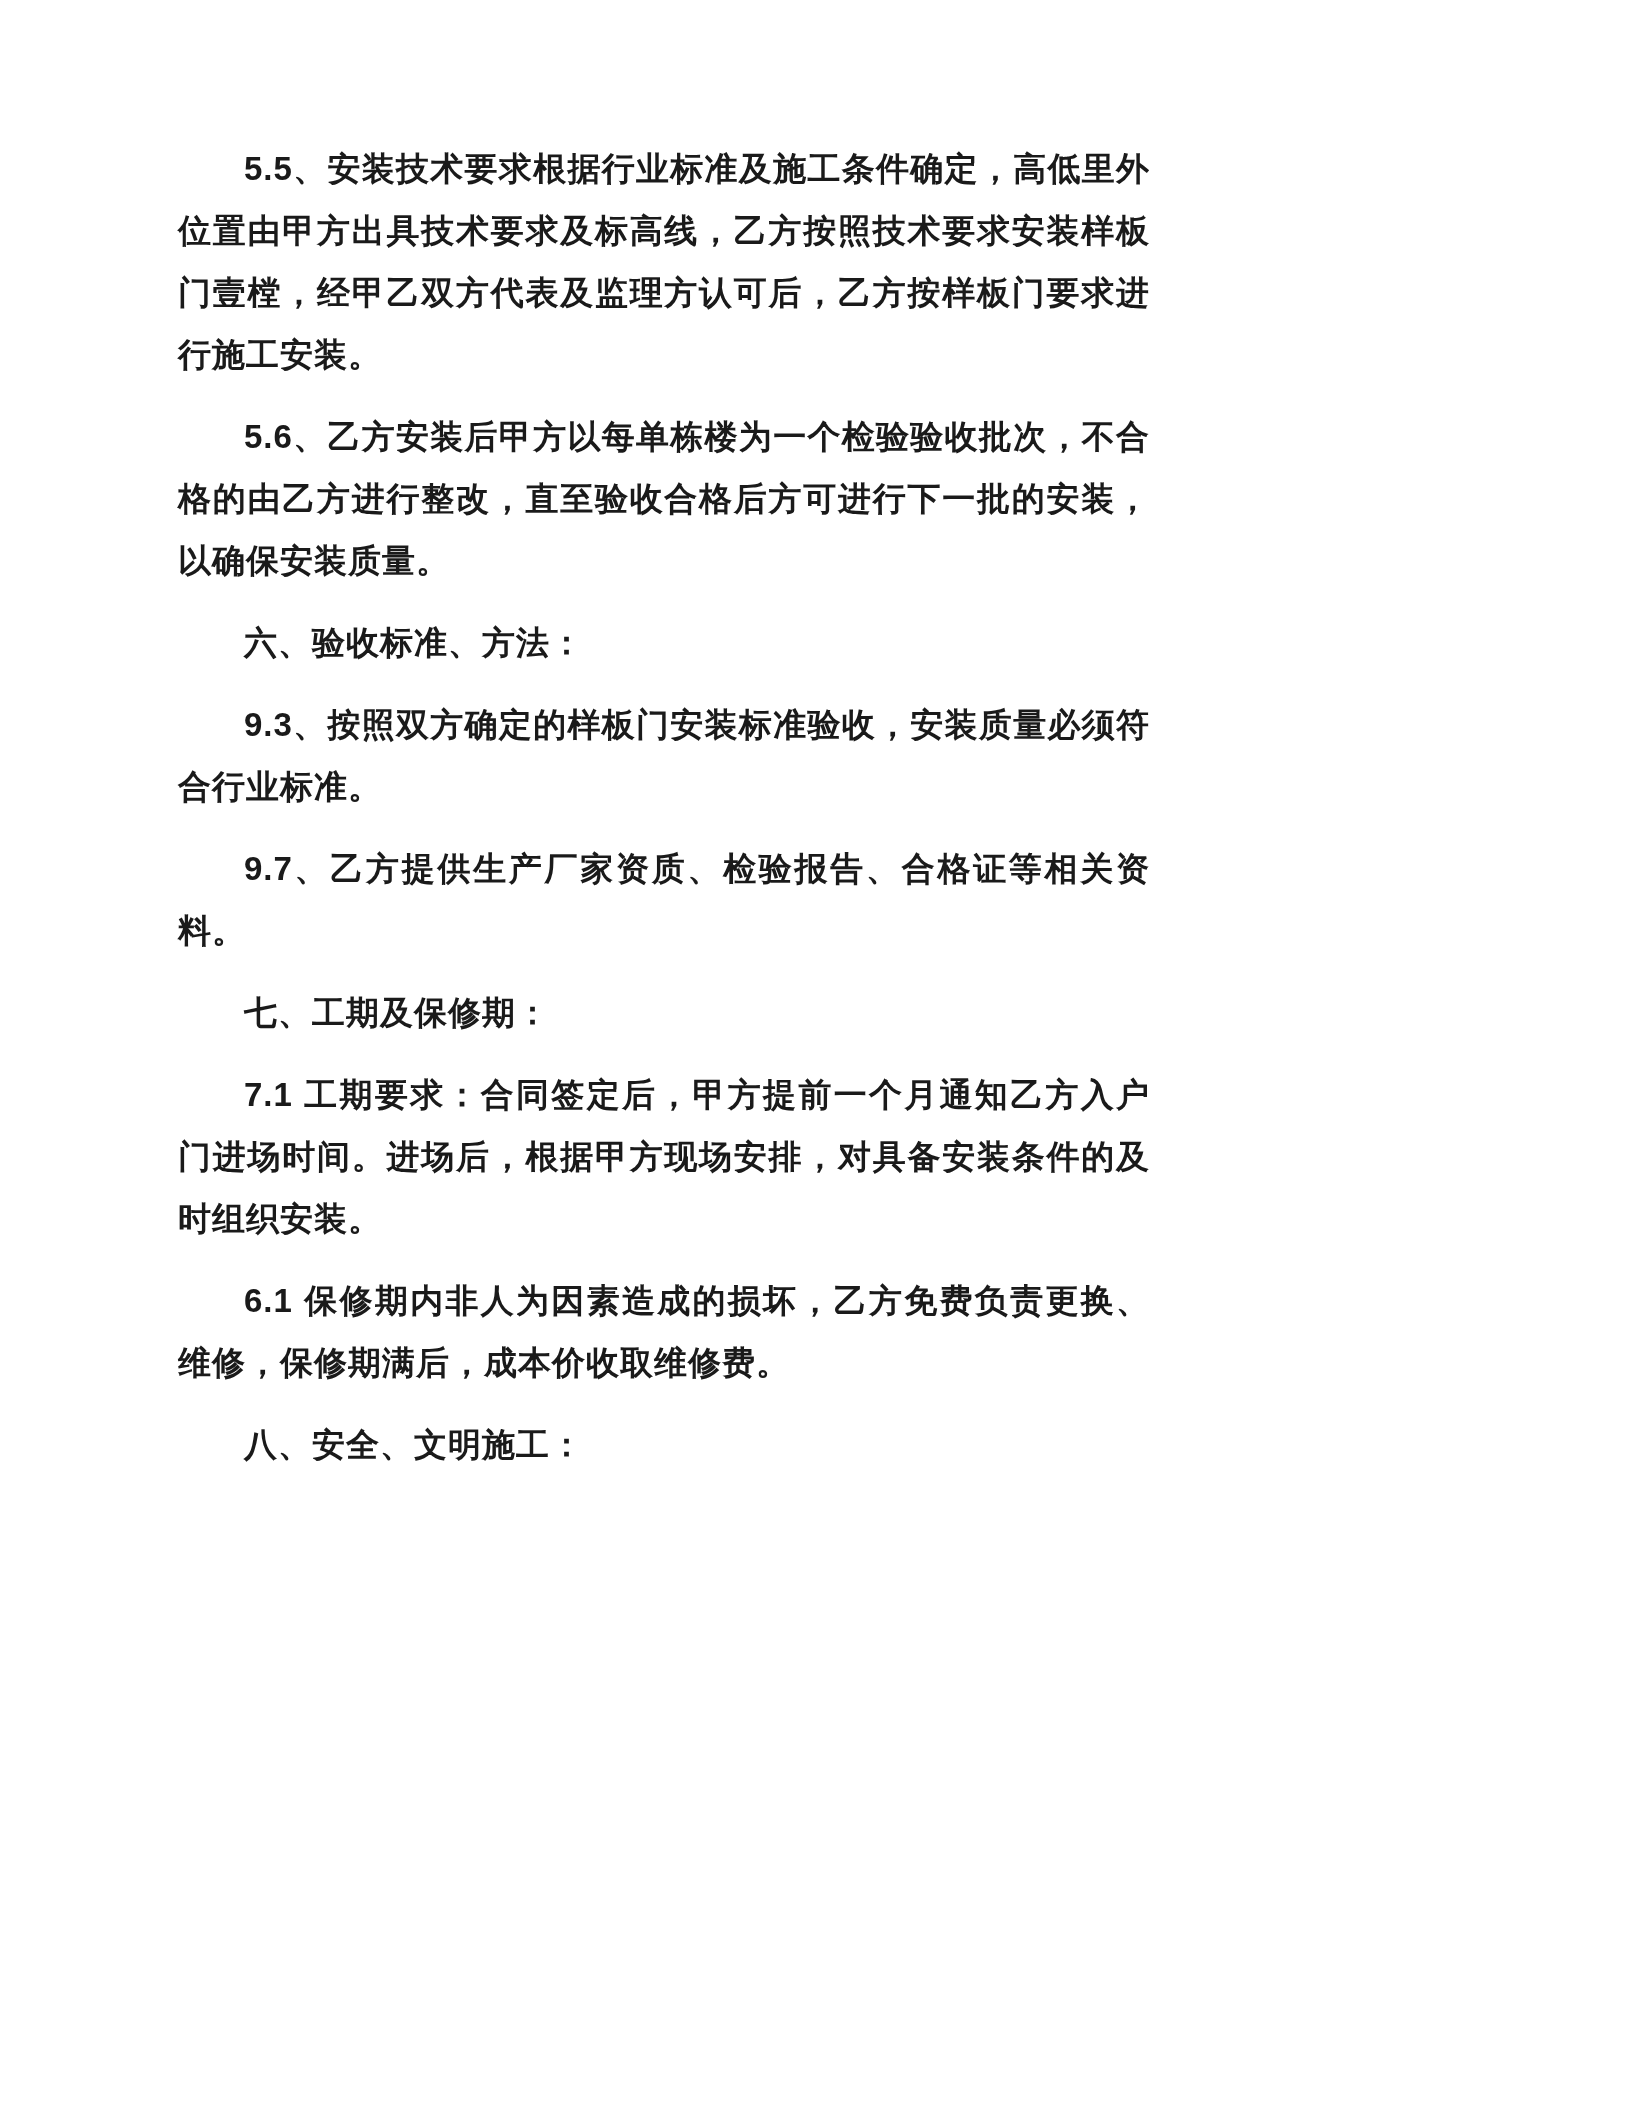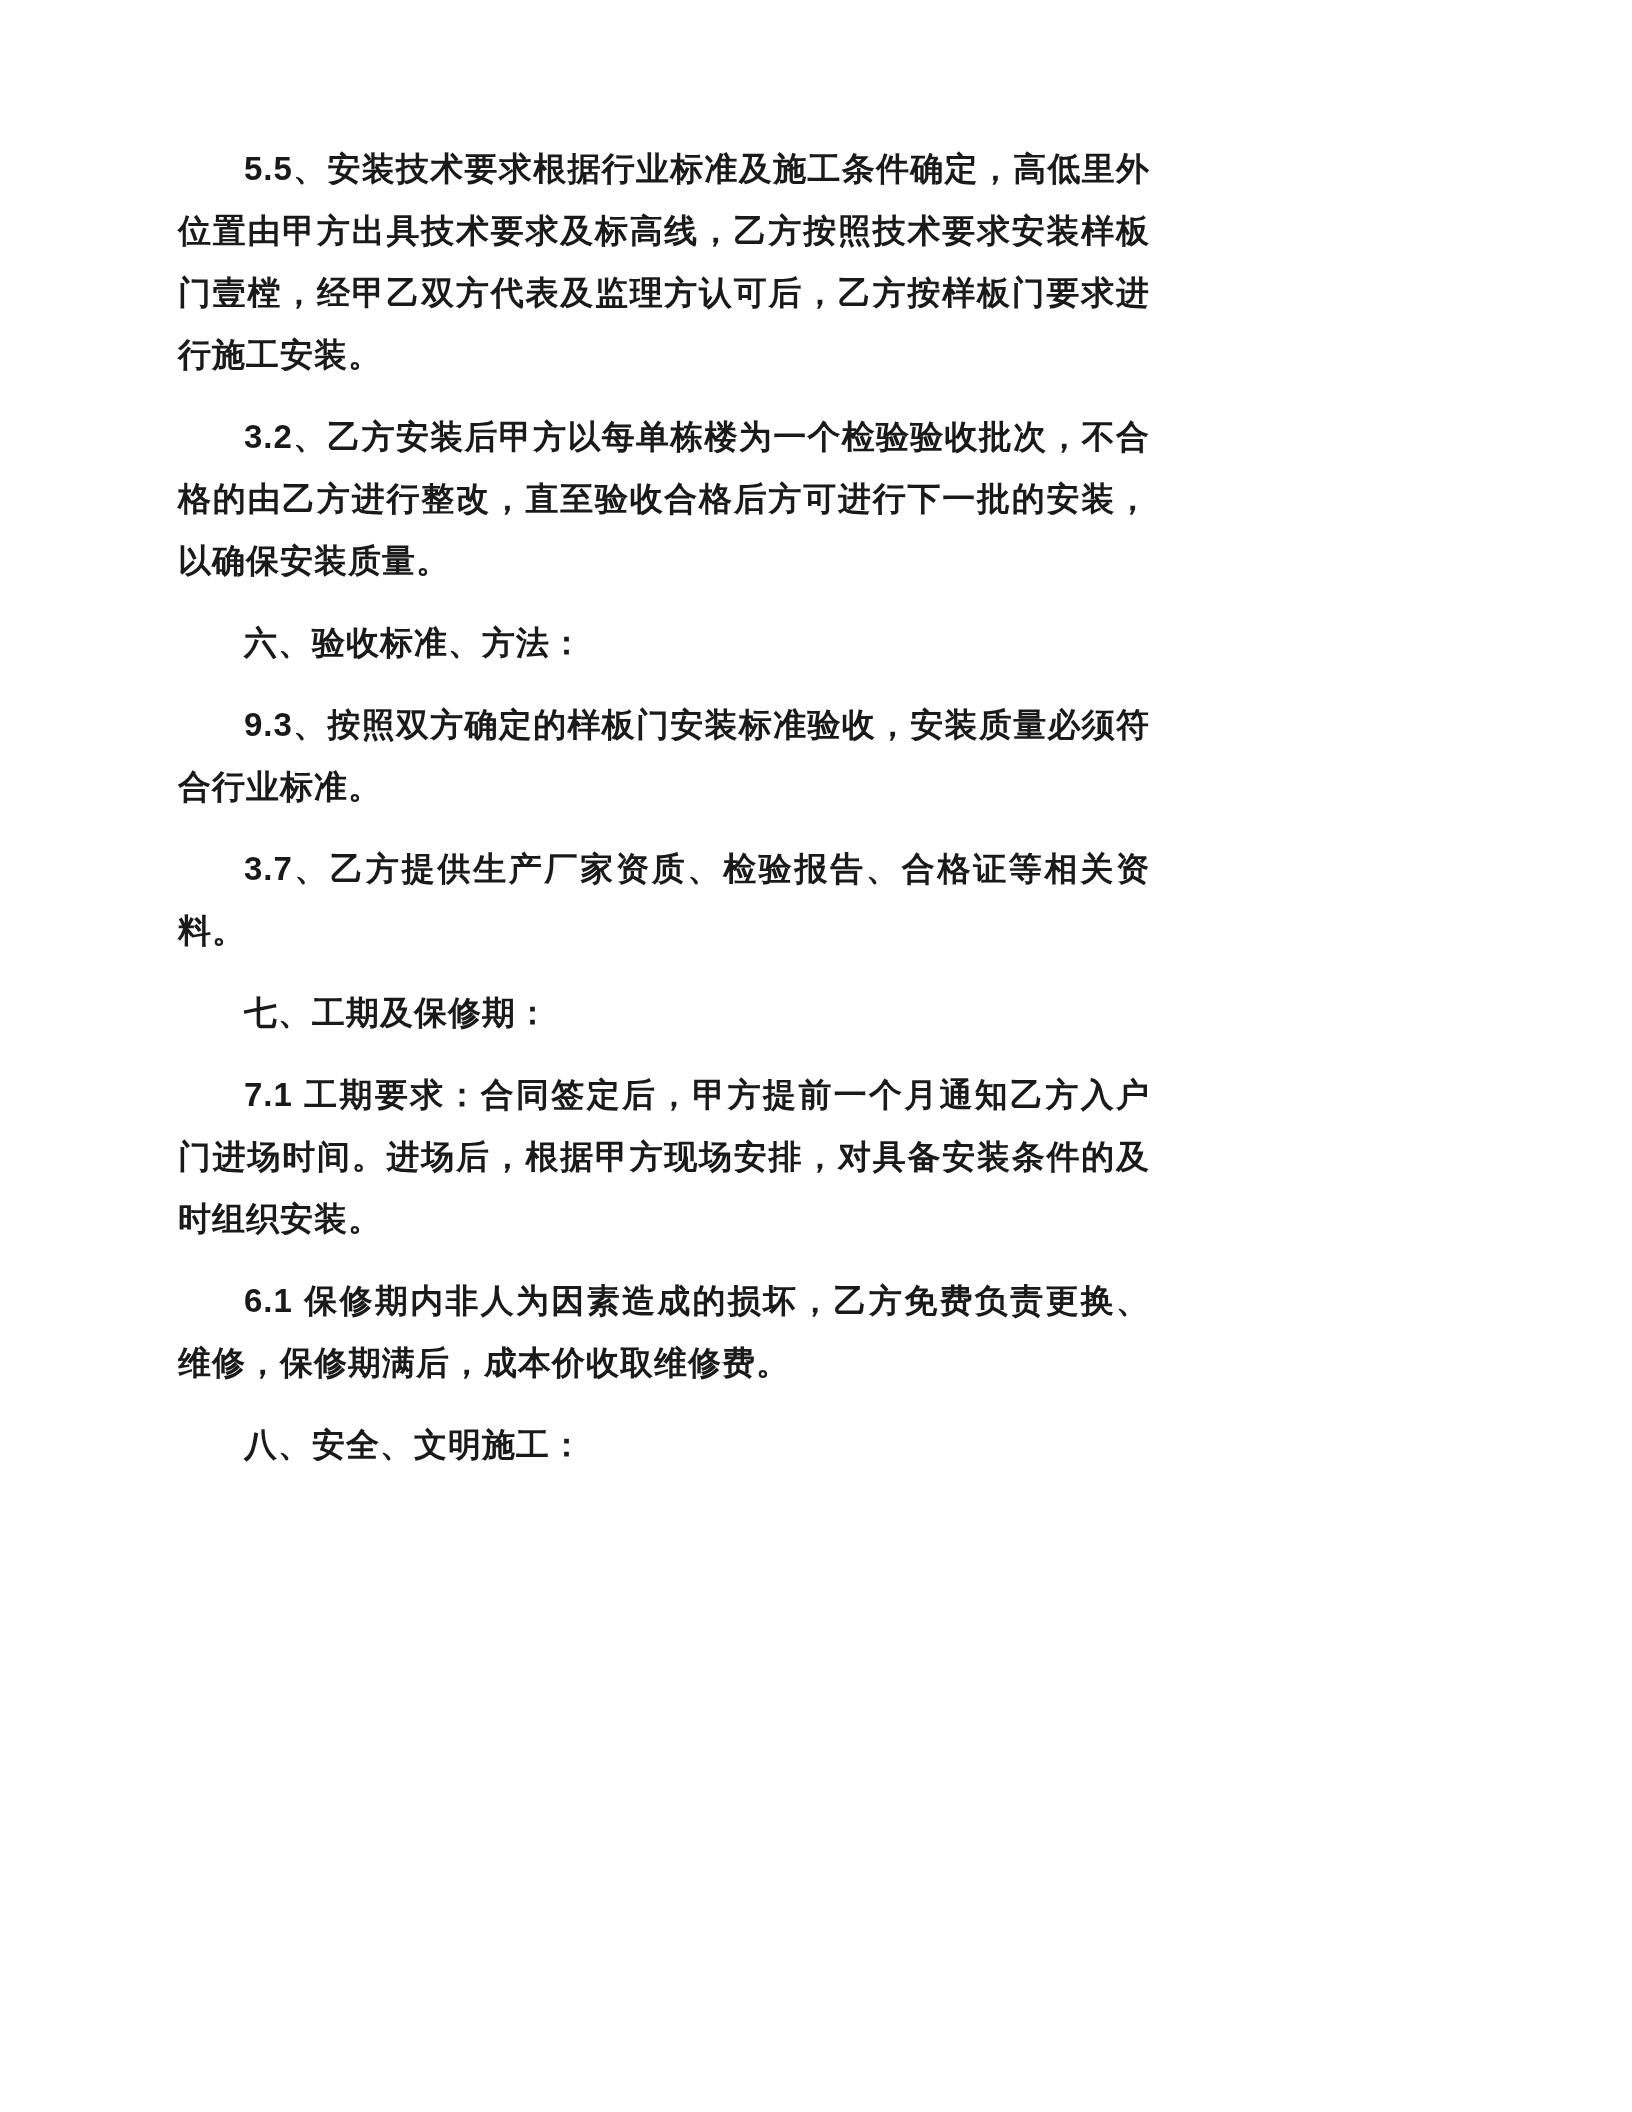--- a/index.html
+++ b/index.html
@@ -38,22 +38,22 @@
   .doc p.heading {
     font-weight: 700;
   }
 </style>
 </head>
 <body>
 
 <div class="page">
   <div class="doc">
     <p class="body">5.5、安装技术要求根据行业标准及施工条件确定，高低里外位置由甲方出具技术要求及标高线，乙方按照技术要求安装样板门壹樘，经甲乙双方代表及监理方认可后，乙方按样板门要求进行施工安装。</p>
-    <p class="body">3.2、乙方安装后甲方以每单栋楼为一个检验验收批次，不合格的由乙方进行整改，直至验收合格后方可进行下一批的安装，以确保安装质量。</p>
+    <p class="body">5.6、乙方安装后甲方以每单栋楼为一个检验验收批次，不合格的由乙方进行整改，直至验收合格后方可进行下一批的安装，以确保安装质量。</p>
     <p class="heading">六、验收标准、方法：</p>
     <p class="body">9.3、按照双方确定的样板门安装标准验收，安装质量必须符合行业标准。</p>
-    <p class="body">3.7、乙方提供生产厂家资质、检验报告、合格证等相关资料。</p>
+    <p class="body">9.7、乙方提供生产厂家资质、检验报告、合格证等相关资料。</p>
     <p class="heading">七、工期及保修期：</p>
     <p class="body">7.1 工期要求：合同签定后，甲方提前一个月通知乙方入户门进场时间。进场后，根据甲方现场安排，对具备安装条件的及时组织安装。</p>
     <p class="body">6.1 保修期内非人为因素造成的损坏，乙方免费负责更换、维修，保修期满后，成本价收取维修费。</p>
     <p class="heading">八、安全、文明施工：</p>
   </div>
 </div>
 
 </body></html>

